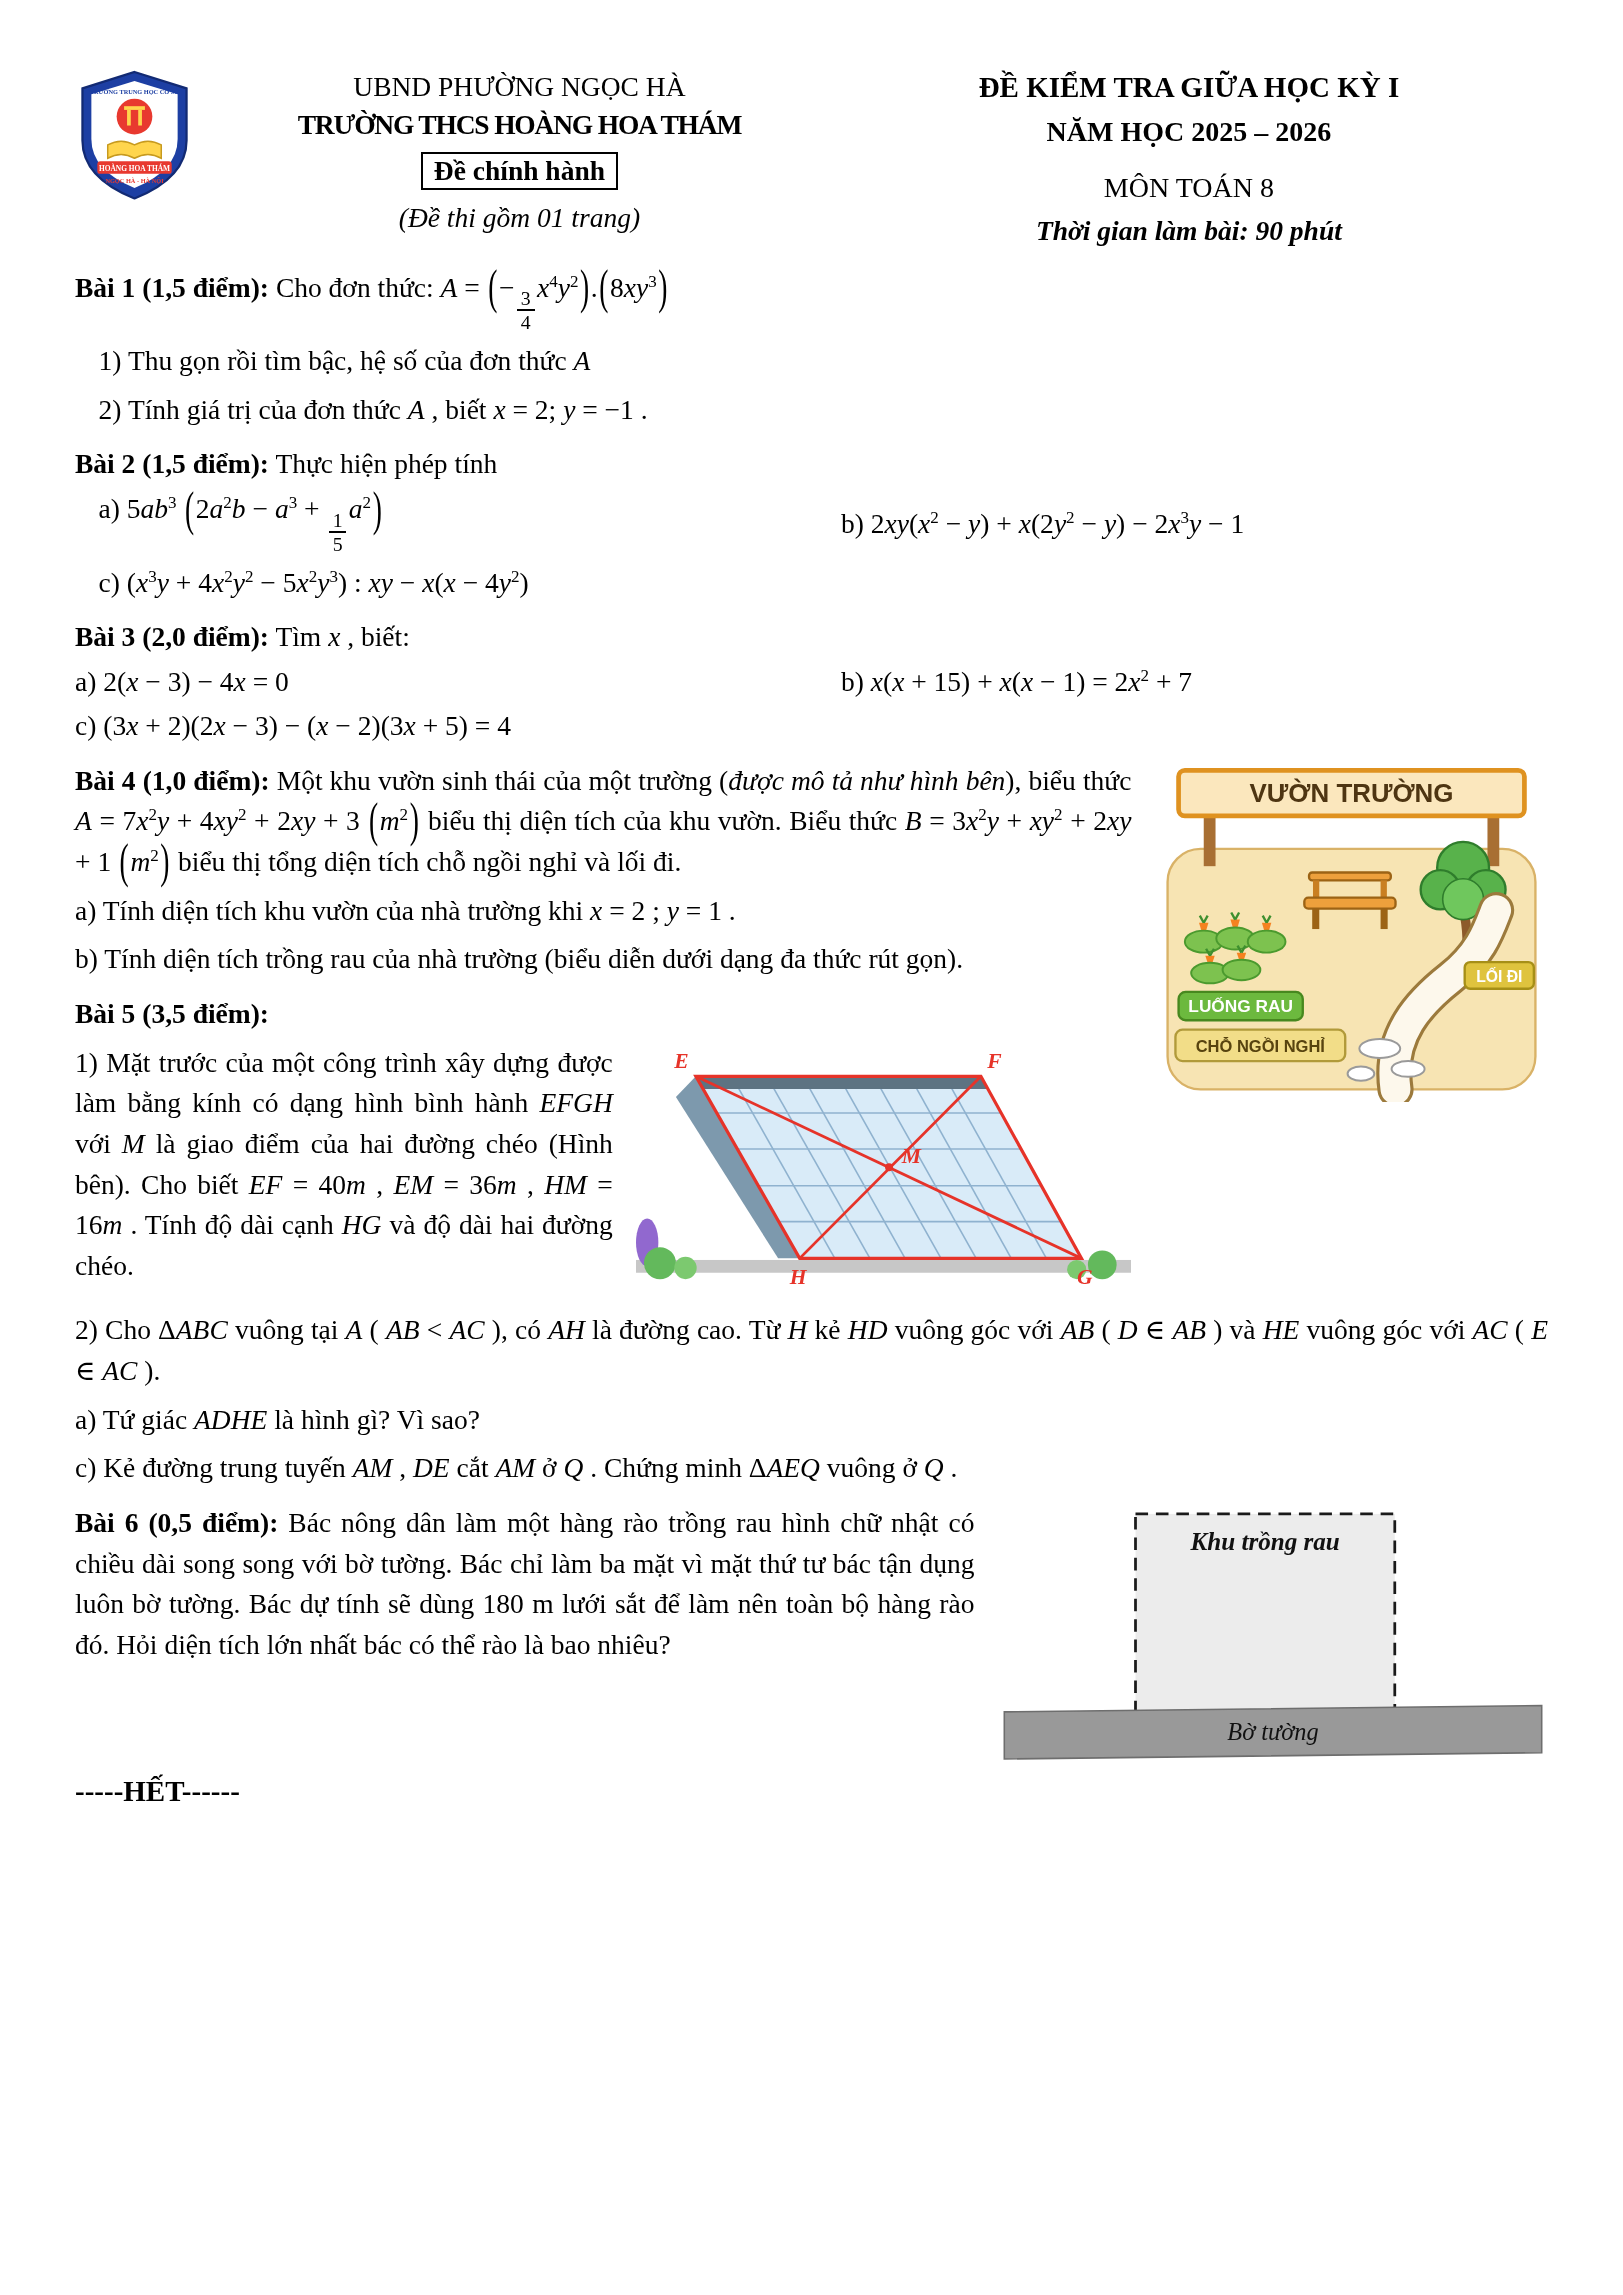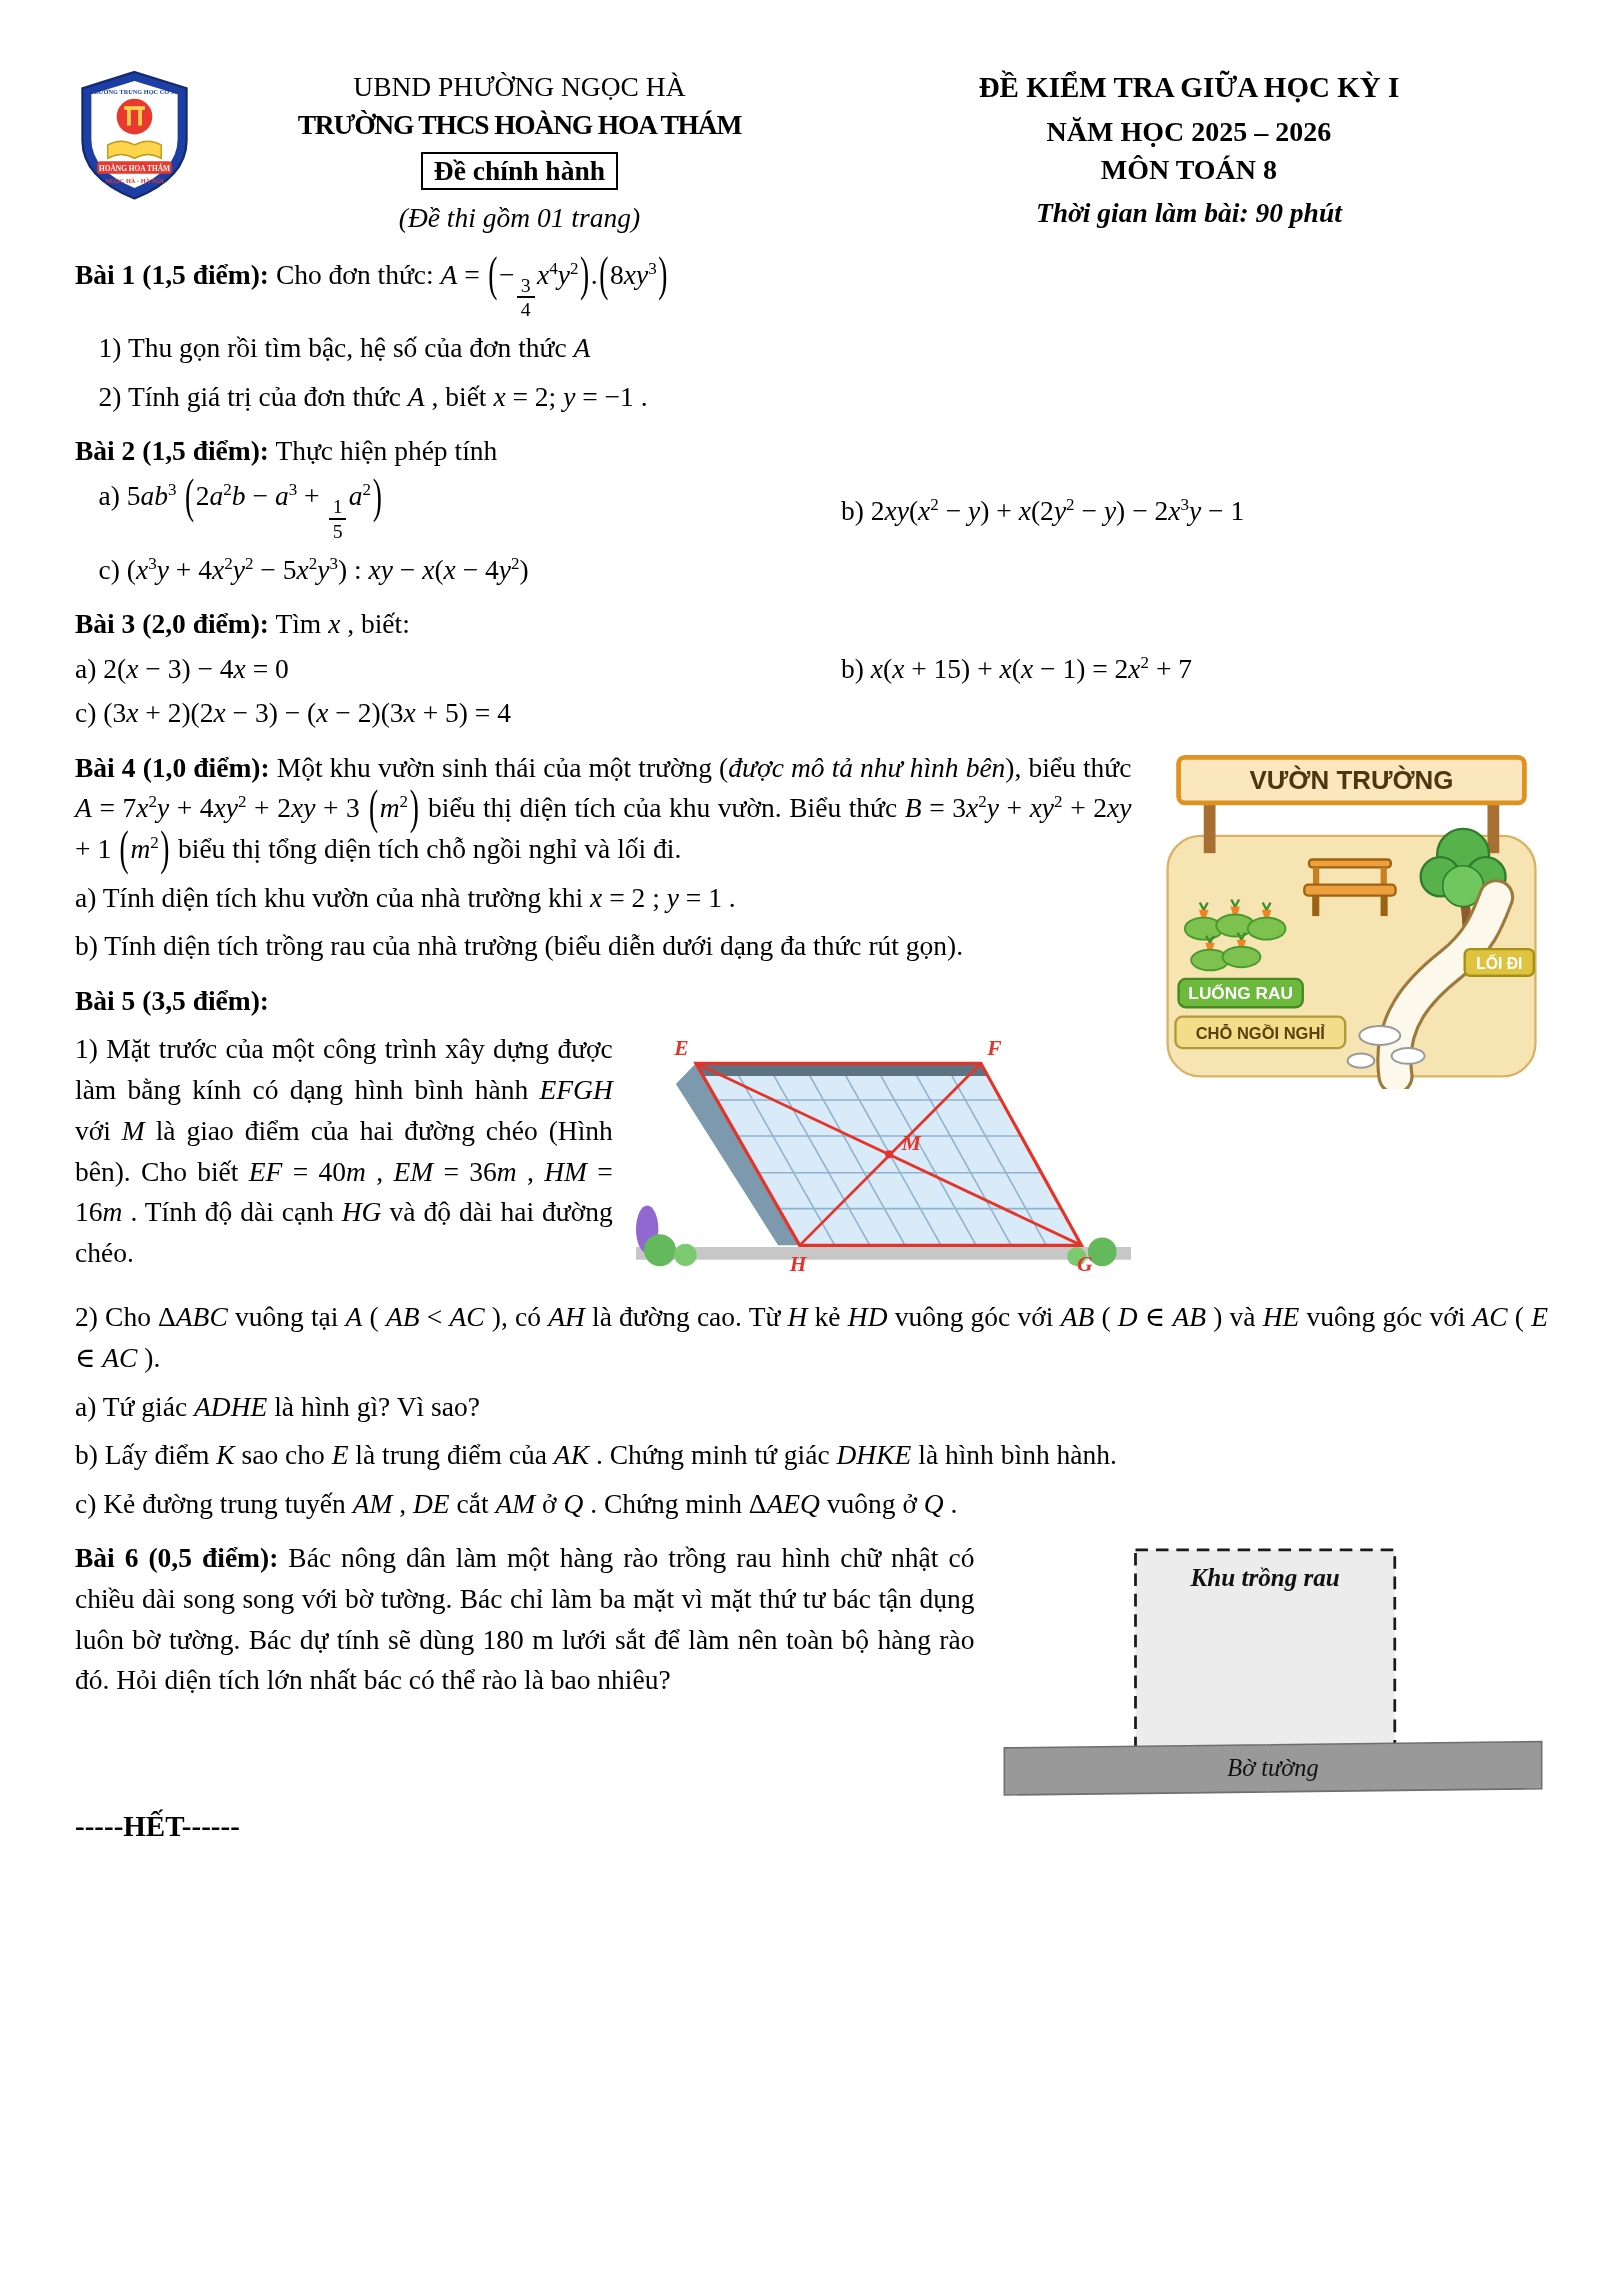--- a/index.html
+++ b/index.html
@@ -14,21 +14,21 @@
   .logo{flex:0 0 134px;padding-top:3.1px;}
   .logo svg{width:119px;height:auto;display:block;}
   .h-left{flex:1.02;text-align:center;padding-top:4.7px;}
   .h-right{flex:1.18;text-align:center;padding-top:4.7px;}
   .h-left .l1{font-size:27.5px;}
   .h-left .l2{font-weight:bold;font-size:27.5px;letter-spacing:-1.2px;margin-top:6.3px;}
   .stamp{display:inline-block;border:2.4px solid #000;padding:0.8px 11px;font-weight:bold;margin:11px 0 7.9px;}
   .h-left .note{font-style:italic;margin-top:4.7px;}
   .h-right .r1{font-weight:bold;font-size:29px;}
   .h-right .r2{font-weight:bold;font-size:28px;margin-top:12.6px;text-align:center;}
-  .h-right .r3{font-weight:bold;font-size:28px;margin-top:6px;}
+  .h-right .r3{font-weight:normal;font-size:28px;margin-top:24px;}
   .h-right .r4{font-weight:bold;font-style:italic;font-size:27.5px;margin-top:11px;}
   
   section.prob{margin-top:14px;}
   p.line{margin:7.9px 0;line-height:1.48;}
   .lbl{font-weight:bold;}
   .indent{padding-left:23.6px;}
   .two-col{display:flex;align-items:center;margin:7.9px 0;}
   .two-col .ca{flex:0 0 52%;padding-left:23.6px;box-sizing:border-box;}
   .two-col .cb{flex:1;font-family:Liberation Serif, serif;}
   .just{text-align:justify;}
@@ -207,21 +207,20 @@
         <text x="440" y="28" font-size="27" font-weight="bold" font-style="italic" fill="#e63329">F</text>
         <text x="333" y="146" font-size="27" font-weight="bold" font-style="italic" fill="#e63329">M</text>
         <text x="203" y="298" text-anchor="middle" font-size="27" font-weight="bold" font-style="italic" fill="#e63329">H</text>
         <text x="562" y="298" text-anchor="middle" font-size="27" font-weight="bold" font-style="italic" fill="#e63329">G</text>
       </svg>
     </div>
     <p class="line just">1) Mặt trước của một công trình xây dựng được làm bằng kính có dạng hình bình hành <i>EFGH</i> với <i>M</i> là giao điểm của hai đường chéo (Hình bên). Cho biết <i>EF</i> = 40<i>m</i> , <i>EM</i> = 36<i>m</i> , <i>HM</i> = 16<i>m</i> . Tính độ dài cạnh <i>HG</i> và độ dài hai đường chéo.</p>
     <div class="clear"></div>
     <p class="line just">2) Cho Δ<i>ABC</i> vuông tại <i>A</i> ( <i>AB</i> &lt; <i>AC</i> ), có <i>AH</i> là đường cao. Từ <i>H</i> kẻ <i>HD</i> vuông góc với <i>AB</i> ( <i>D</i> ∈ <i>AB</i> ) và <i>HE</i> vuông góc với <i>AC</i> ( <i>E</i> ∈ <i>AC</i> ).</p>
     <p class="line">a) Tứ giác <i>ADHE</i> là hình gì? Vì sao?</p>
-    <p class="line">b) Lấy điểm <i>K</i> sao cho <i>E</i> là trung điểm của <i>AK</i> . Chứng minh tứ giác <i>DHKE</i> là hình bình hành.</p>
     <p class="line">c) Kẻ đường trung tuyến <i>AM</i> , <i>DE</i> cắt <i>AM</i> ở <i>Q</i> . Chứng minh Δ<i>AEQ</i> vuông ở <i>Q</i> .</p>
   </section>
 
   <section class="prob">
     <div class="fig-right fence">
       <svg viewBox="0 0 700 330" style="font-size:35px">
         <rect x="175" y="10" width="330" height="252" fill="#ececec" stroke="#1a1a1a" stroke-width="3.5" stroke-dasharray="16 10"></rect>
         <text x="340" y="56" text-anchor="middle" font-size="32" font-style="italic" font-weight="bold" fill="#111111">Khu trồng rau</text>
         <polygon points="8,262 692,254 692,314 8,322" fill="#999999" stroke="#6e6e6e" stroke-width="2"></polygon>
         <text x="350" y="298" text-anchor="middle" font-size="31" font-style="italic" fill="#111111">Bờ tường</text>

